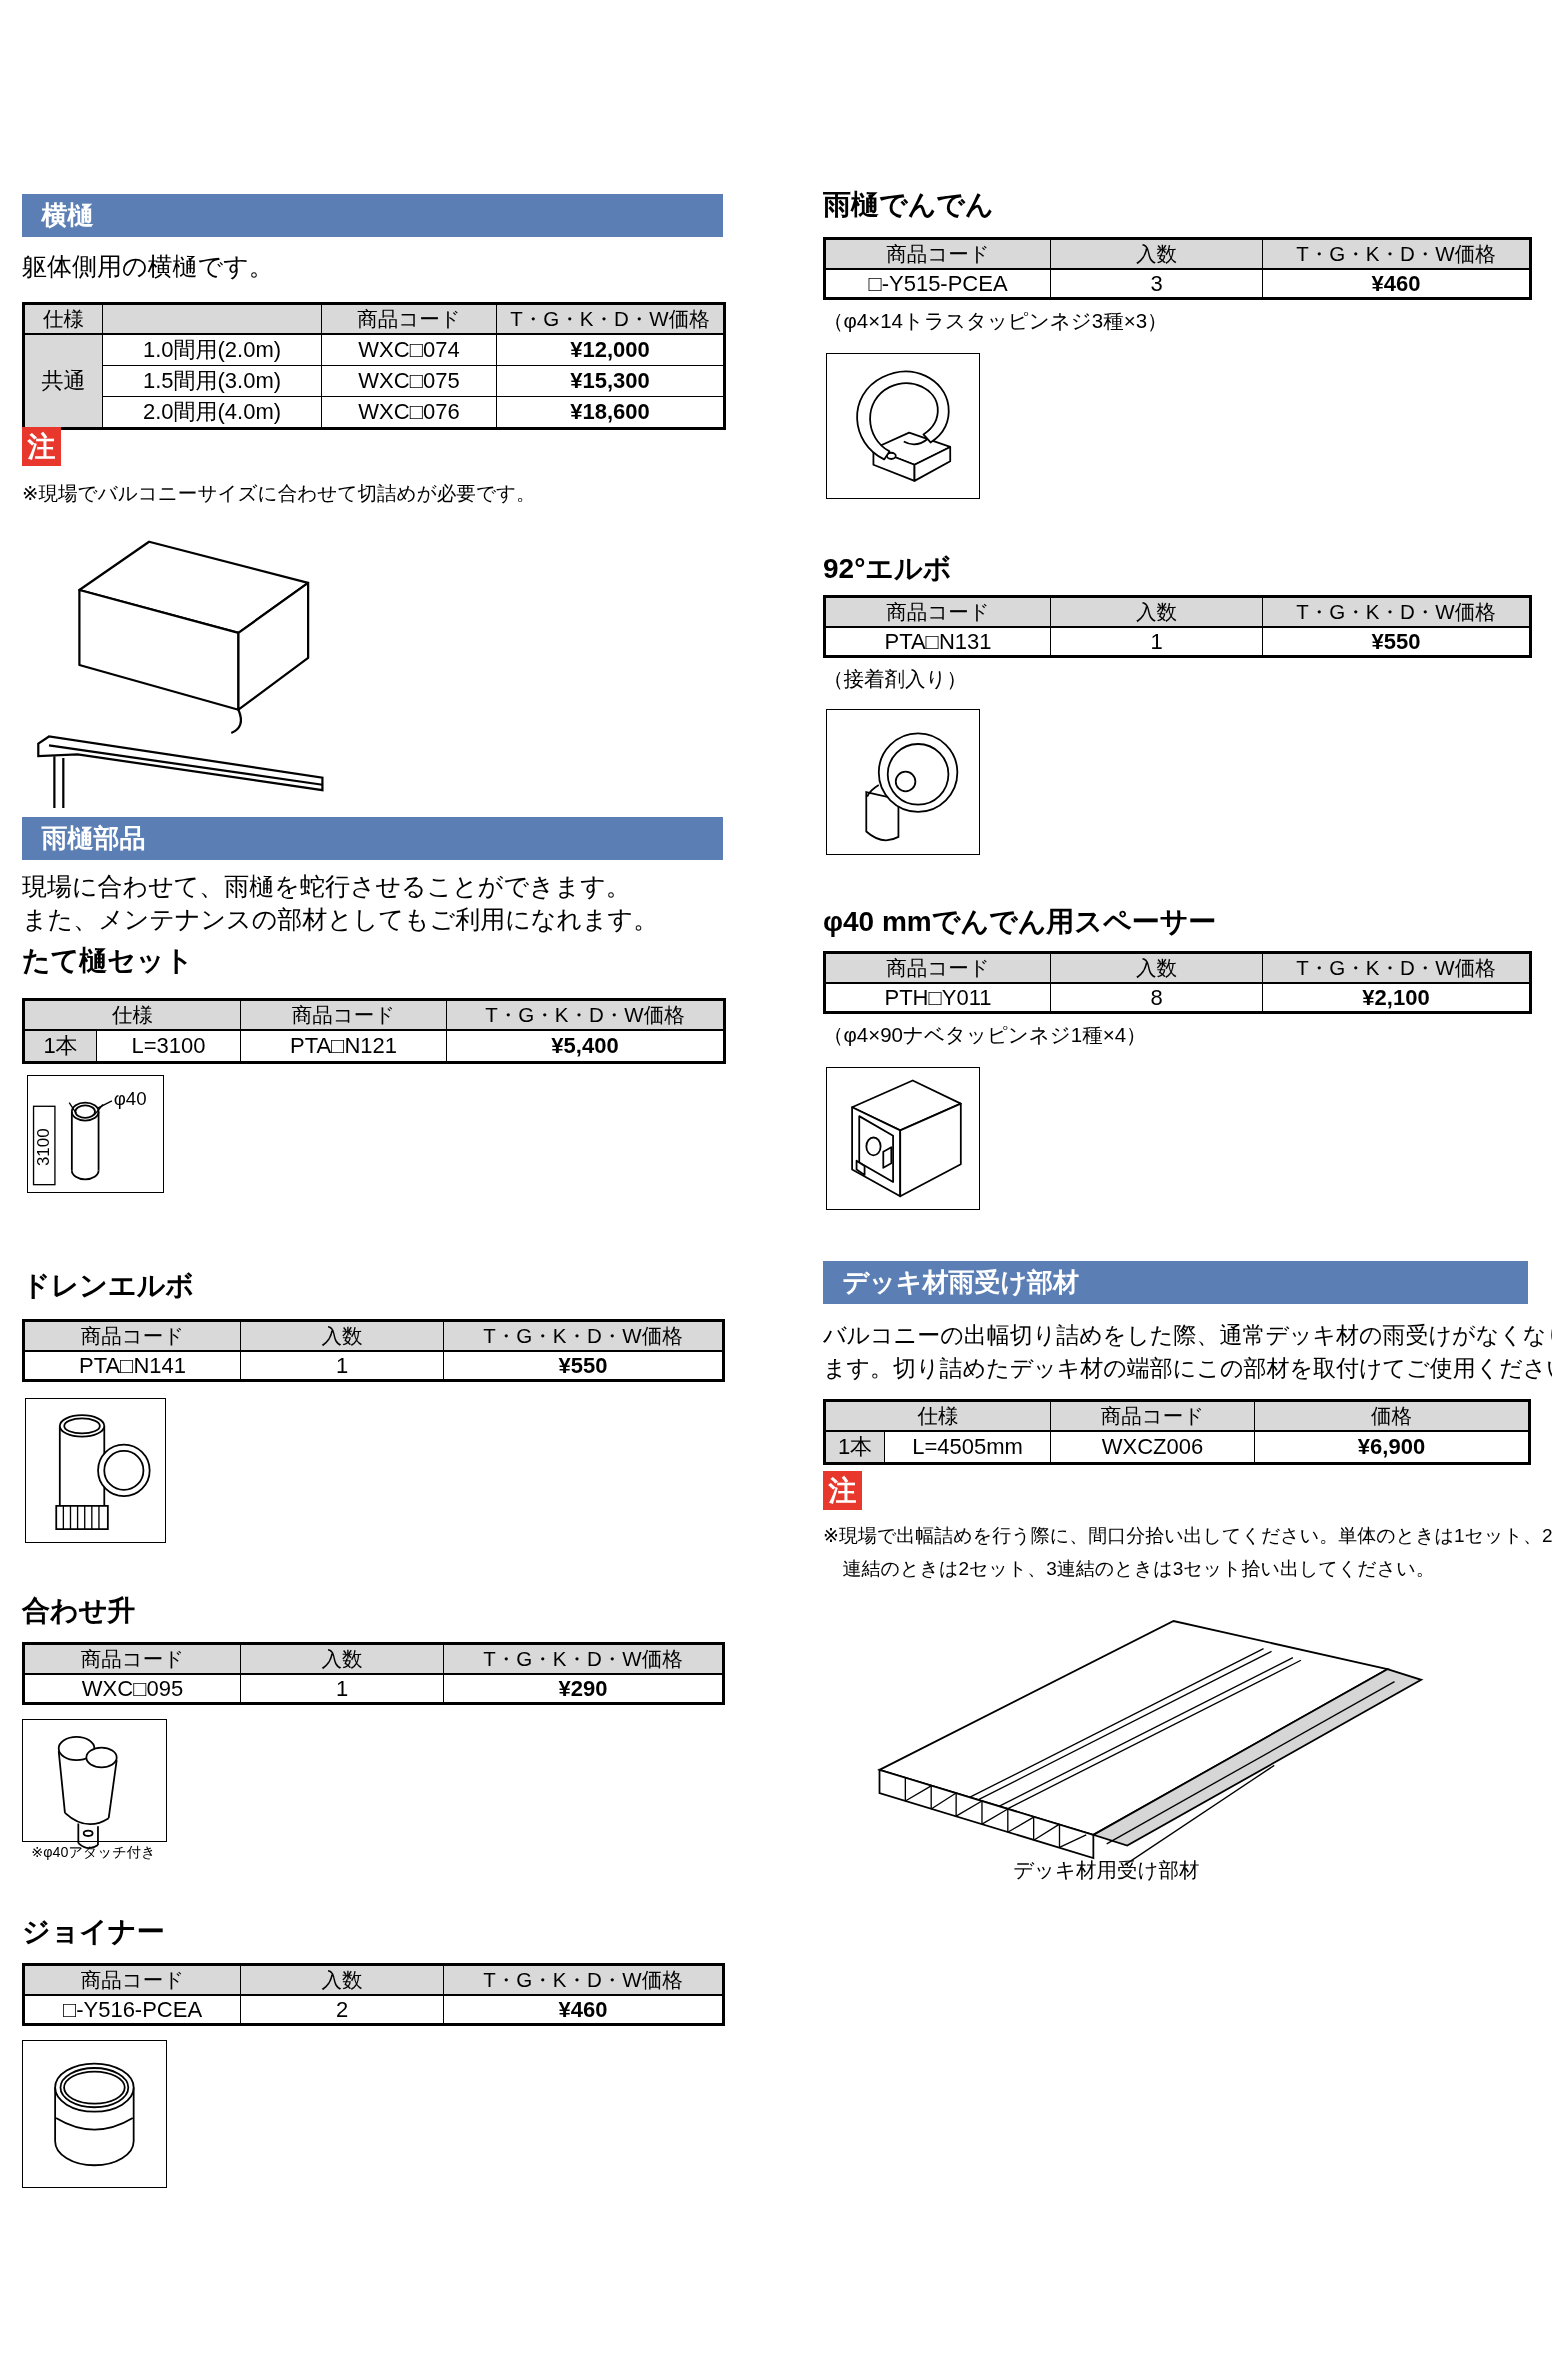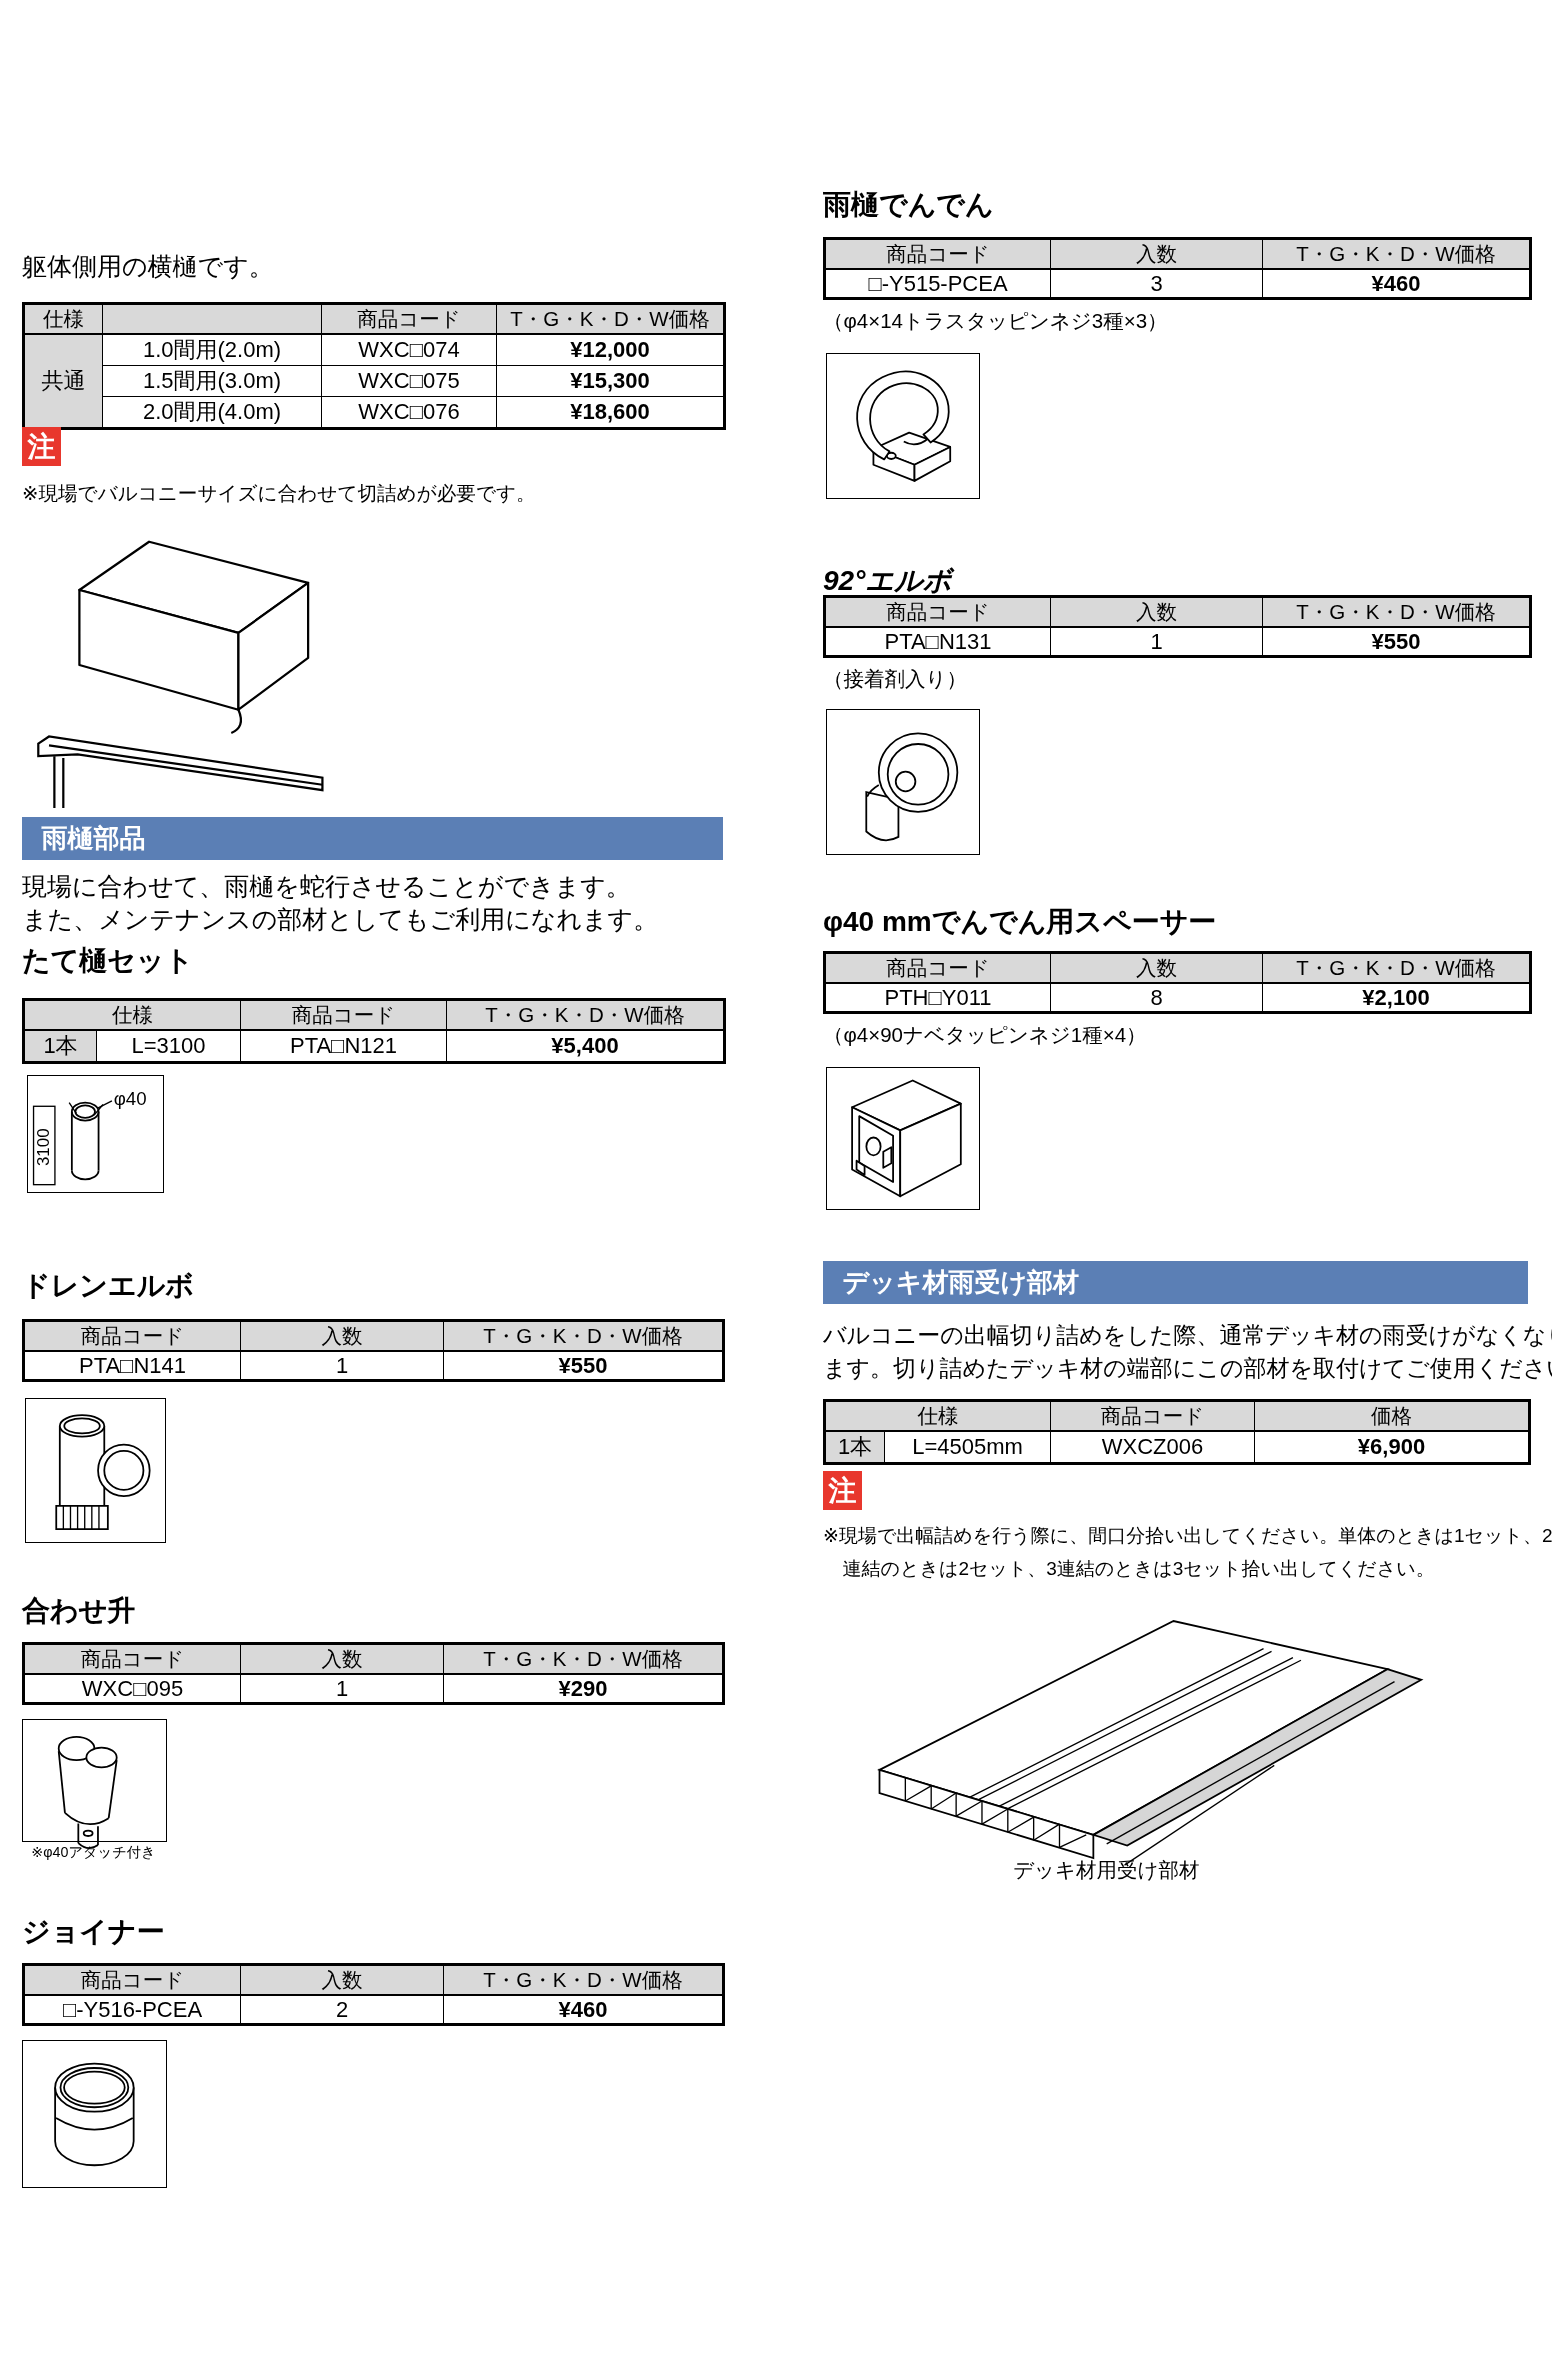--- a/index.html
+++ b/index.html
@@ -35,20 +35,21 @@
   .deck-note { font-size:19px; line-height:33px; white-space:nowrap; }
   .deck-note .indent { padding-left:19.6px; }
   svg text { font-family:"Liberation Sans","DejaVu Sans",sans-serif; fill:#000; }
 </style>
 </head>
 <body>
 
 <div class="page">
 
 
+  <div class="abs banner" style="left:22px;top:194px;width:701px;">横樋</div>
   <div class="abs desc" style="left:22px;top:250px;">躯体側用の横樋です。</div>
 
   <table class="pt abs" style="left:22px;top:302px;width:701px;">
     <colgroup>
         <col style="width:79px">
         <col style="width:219px">
         <col style="width:175px">
         <col style="width:228px">
       </colgroup>
     <thead>
@@ -281,21 +282,21 @@
         <polygon points="52,106 92,88 138,104 98,124"></polygon>
         <polygon points="52,106 52,124 98,142 98,124"></polygon>
         <polygon points="98,124 138,104 138,120 98,142"></polygon>
         <ellipse cx="72" cy="114" rx="5" ry="3.5"></ellipse>
         <path d="M86,98 Q100,106 114,94" fill="none"></path>
         <path d="M64,118 C26,100 22,46 62,26 C96,9 132,28 136,58 C138,76 130,90 116,99 L108,90 C119,83 125,73 124,60 C122,40 96,25 70,37 C40,52 42,94 70,109 Z"></path>
       </g>
     </svg>
   </div>
 
-  <div class="abs sec-title" style="left:823px;top:562px;font-style:italic;">92°エルボ</div>
+  <div class="abs sec-title" style="left:823px;top:550px;">92°エルボ</div>
   <table class="pt abs" style="left:823px;top:595px;width:705px;">
     <colgroup>
         <col style="width:226px">
         <col style="width:212px">
         <col style="width:268px">
       </colgroup>
     <thead>
       <tr>
         <th>商品コード</th>
         <th>入数</th>

